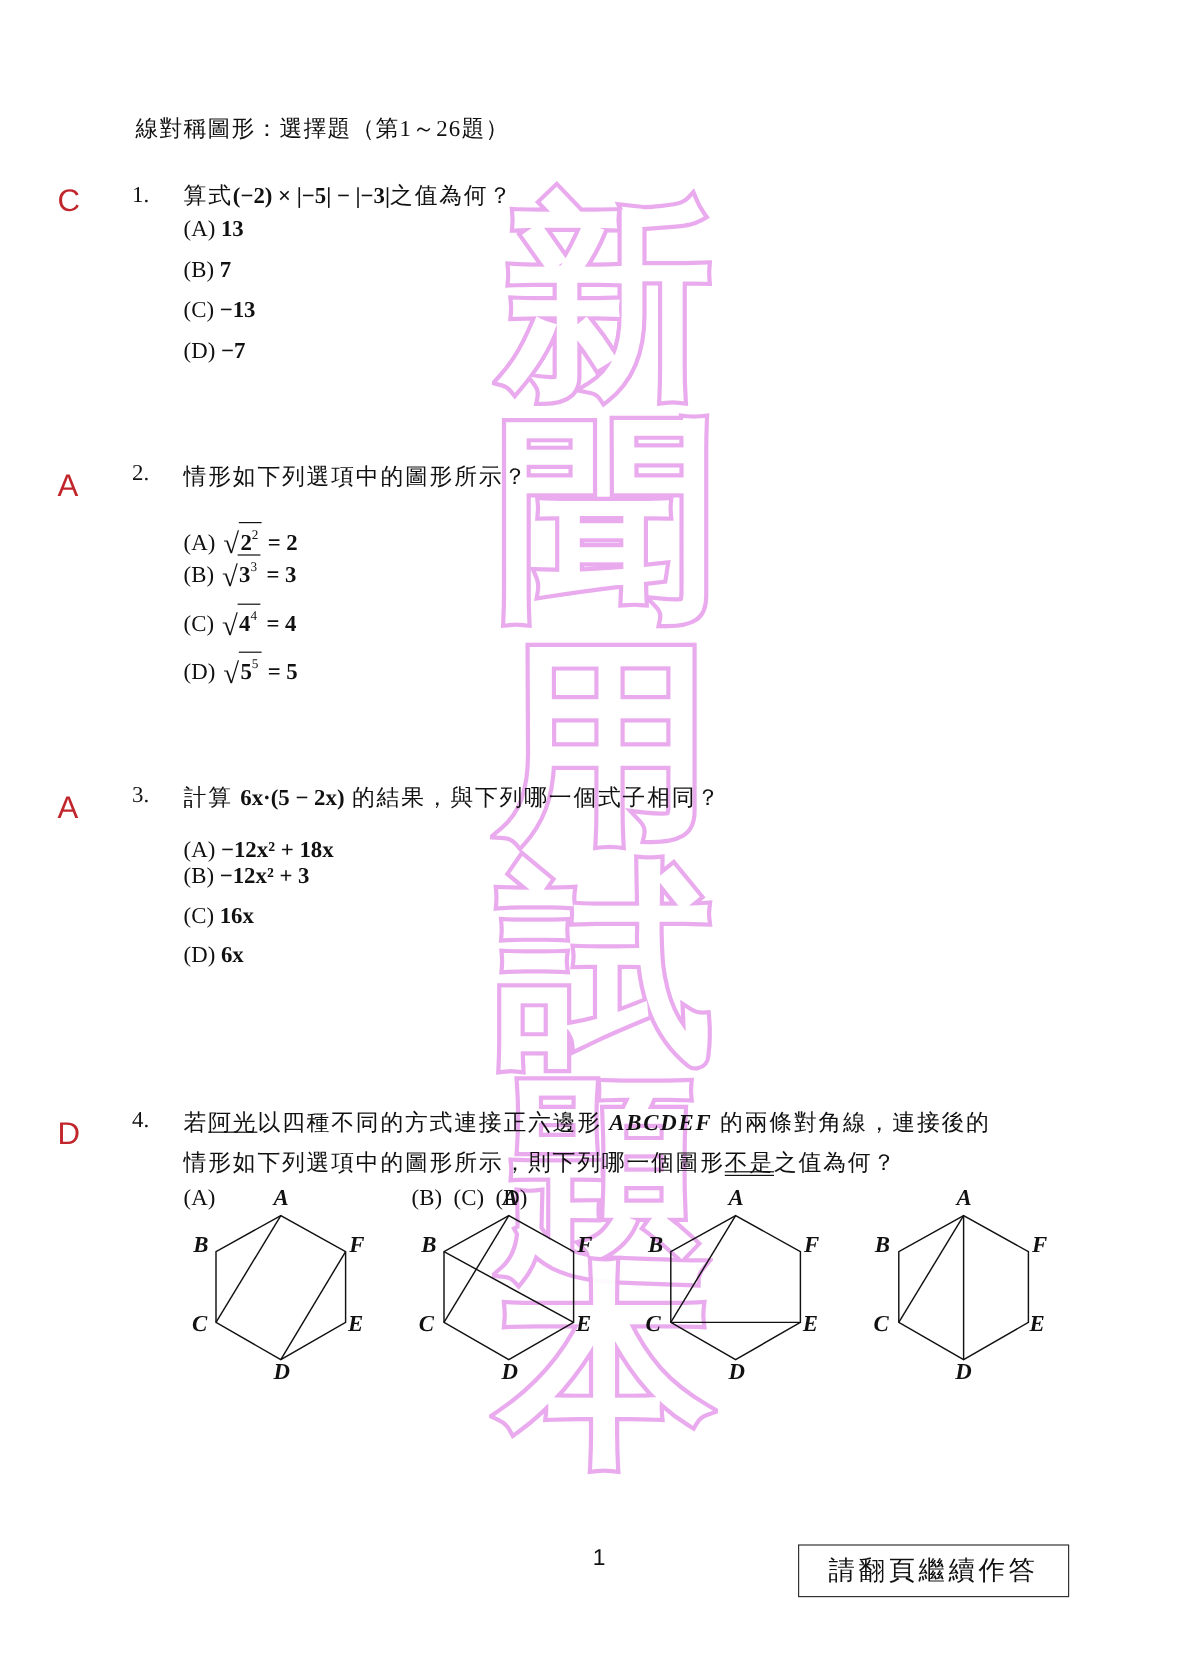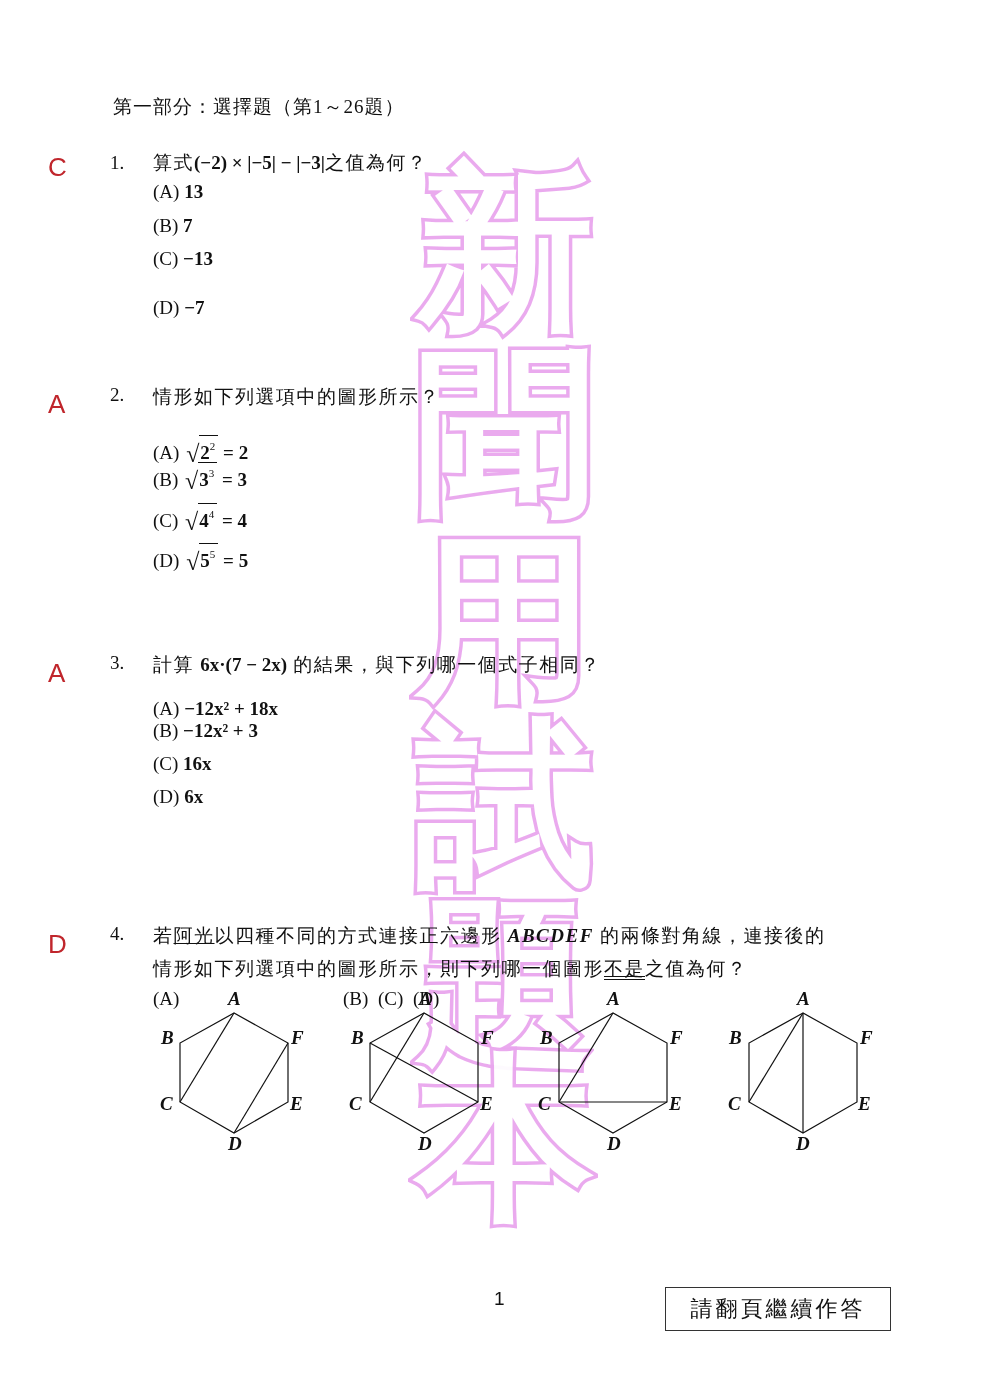--- a/index.html
+++ b/index.html
@@ -31,32 +31,32 @@
 </head>
 <body>
 
 <div class="abs wm" style="top:160px">新</div>
 <div class="abs wm" style="top:345px">聞</div>
 <div class="abs wm" style="top:530px">用</div>
 <div class="abs wm" style="top:715px">試</div>
 <div class="abs wm" style="top:895px">題</div>
 <div class="abs wm" style="top:1050px">本</div>
 
-<div class="abs header">第一部分：選擇題（第1～26題）</div>
+<div class="abs header">線對稱圖形：選擇題（第1～26題）</div>
 
 <div>
   <div class="abs ans" style="top:152px">C</div>
   <div class="abs qnum" style="top:152px">1.</div>
   <div class="abs qtext" style="top:150px">
     <span>算式</span><b style="letter-spacing:0">(−2) × |−5| − |−3|</b><span>之值為何？</span>
   </div>
   <div class="abs opt" style="top:181px"><span>(A)</span> <b>13</b></div>
   <div class="abs opt" style="top:215px"><span>(B)</span> <b>7</b></div>
   <div class="abs opt" style="top:248px"><span>(C)</span> <b>−13</b></div>
-  <div class="abs opt" style="top:297px"><span>(D)</span> <b>−7</b></div>
+  <div class="abs opt" style="top:282px"><span>(D)</span> <b>−7</b></div>
 </div>
 
 <div>
   <div class="abs ans" style="top:389px">A</div>
   <div class="abs qnum" style="top:384px">2.</div>
   <div class="abs qtext" style="top:384px">情形如下列選項中的圖形所示？</div>
   <div class="abs opt" style="top:435px">
     <span>(A)</span>
     <span class="sqrt"><span class="rad">√</span><span class="over"><b>2</b><sup>2</sup></span></span>
     <b>= 2</b>
@@ -75,21 +75,21 @@
     <span>(D)</span>
     <span class="sqrt"><span class="rad">√</span><span class="over"><b>5</b><sup>5</sup></span></span>
     <b>= 5</b>
   </div>
 </div>
 
 <div>
   <div class="abs ans" style="top:658px">A</div>
   <div class="abs qnum" style="top:652px">3.</div>
   <div class="abs qtext" style="top:652px">
-    <span>計算</span> <b style="letter-spacing:0">6x·(7 − 2x)</b> <span>的結果，與下列哪一個式子相同？</span>
+    <span>計算</span> <b style="letter-spacing:0">6x·(5 − 2x)</b> <span>的結果，與下列哪一個式子相同？</span>
   </div>
   <div class="abs opt" style="top:698px"><span>(A)</span> <b>−12x² + 18x</b></div>
   <div class="abs opt" style="top:720px"><span>(B)</span> <b>−12x² + 3</b></div>
   <div class="abs opt" style="top:753px"><span>(C)</span> <b>16x</b></div>
   <div class="abs opt" style="top:786px"><span>(D)</span> <b>6x</b></div>
 </div>
 
 <div>
   <div class="abs ans" style="top:929px">D</div>
   <div class="abs qnum" style="top:923px">4.</div>

